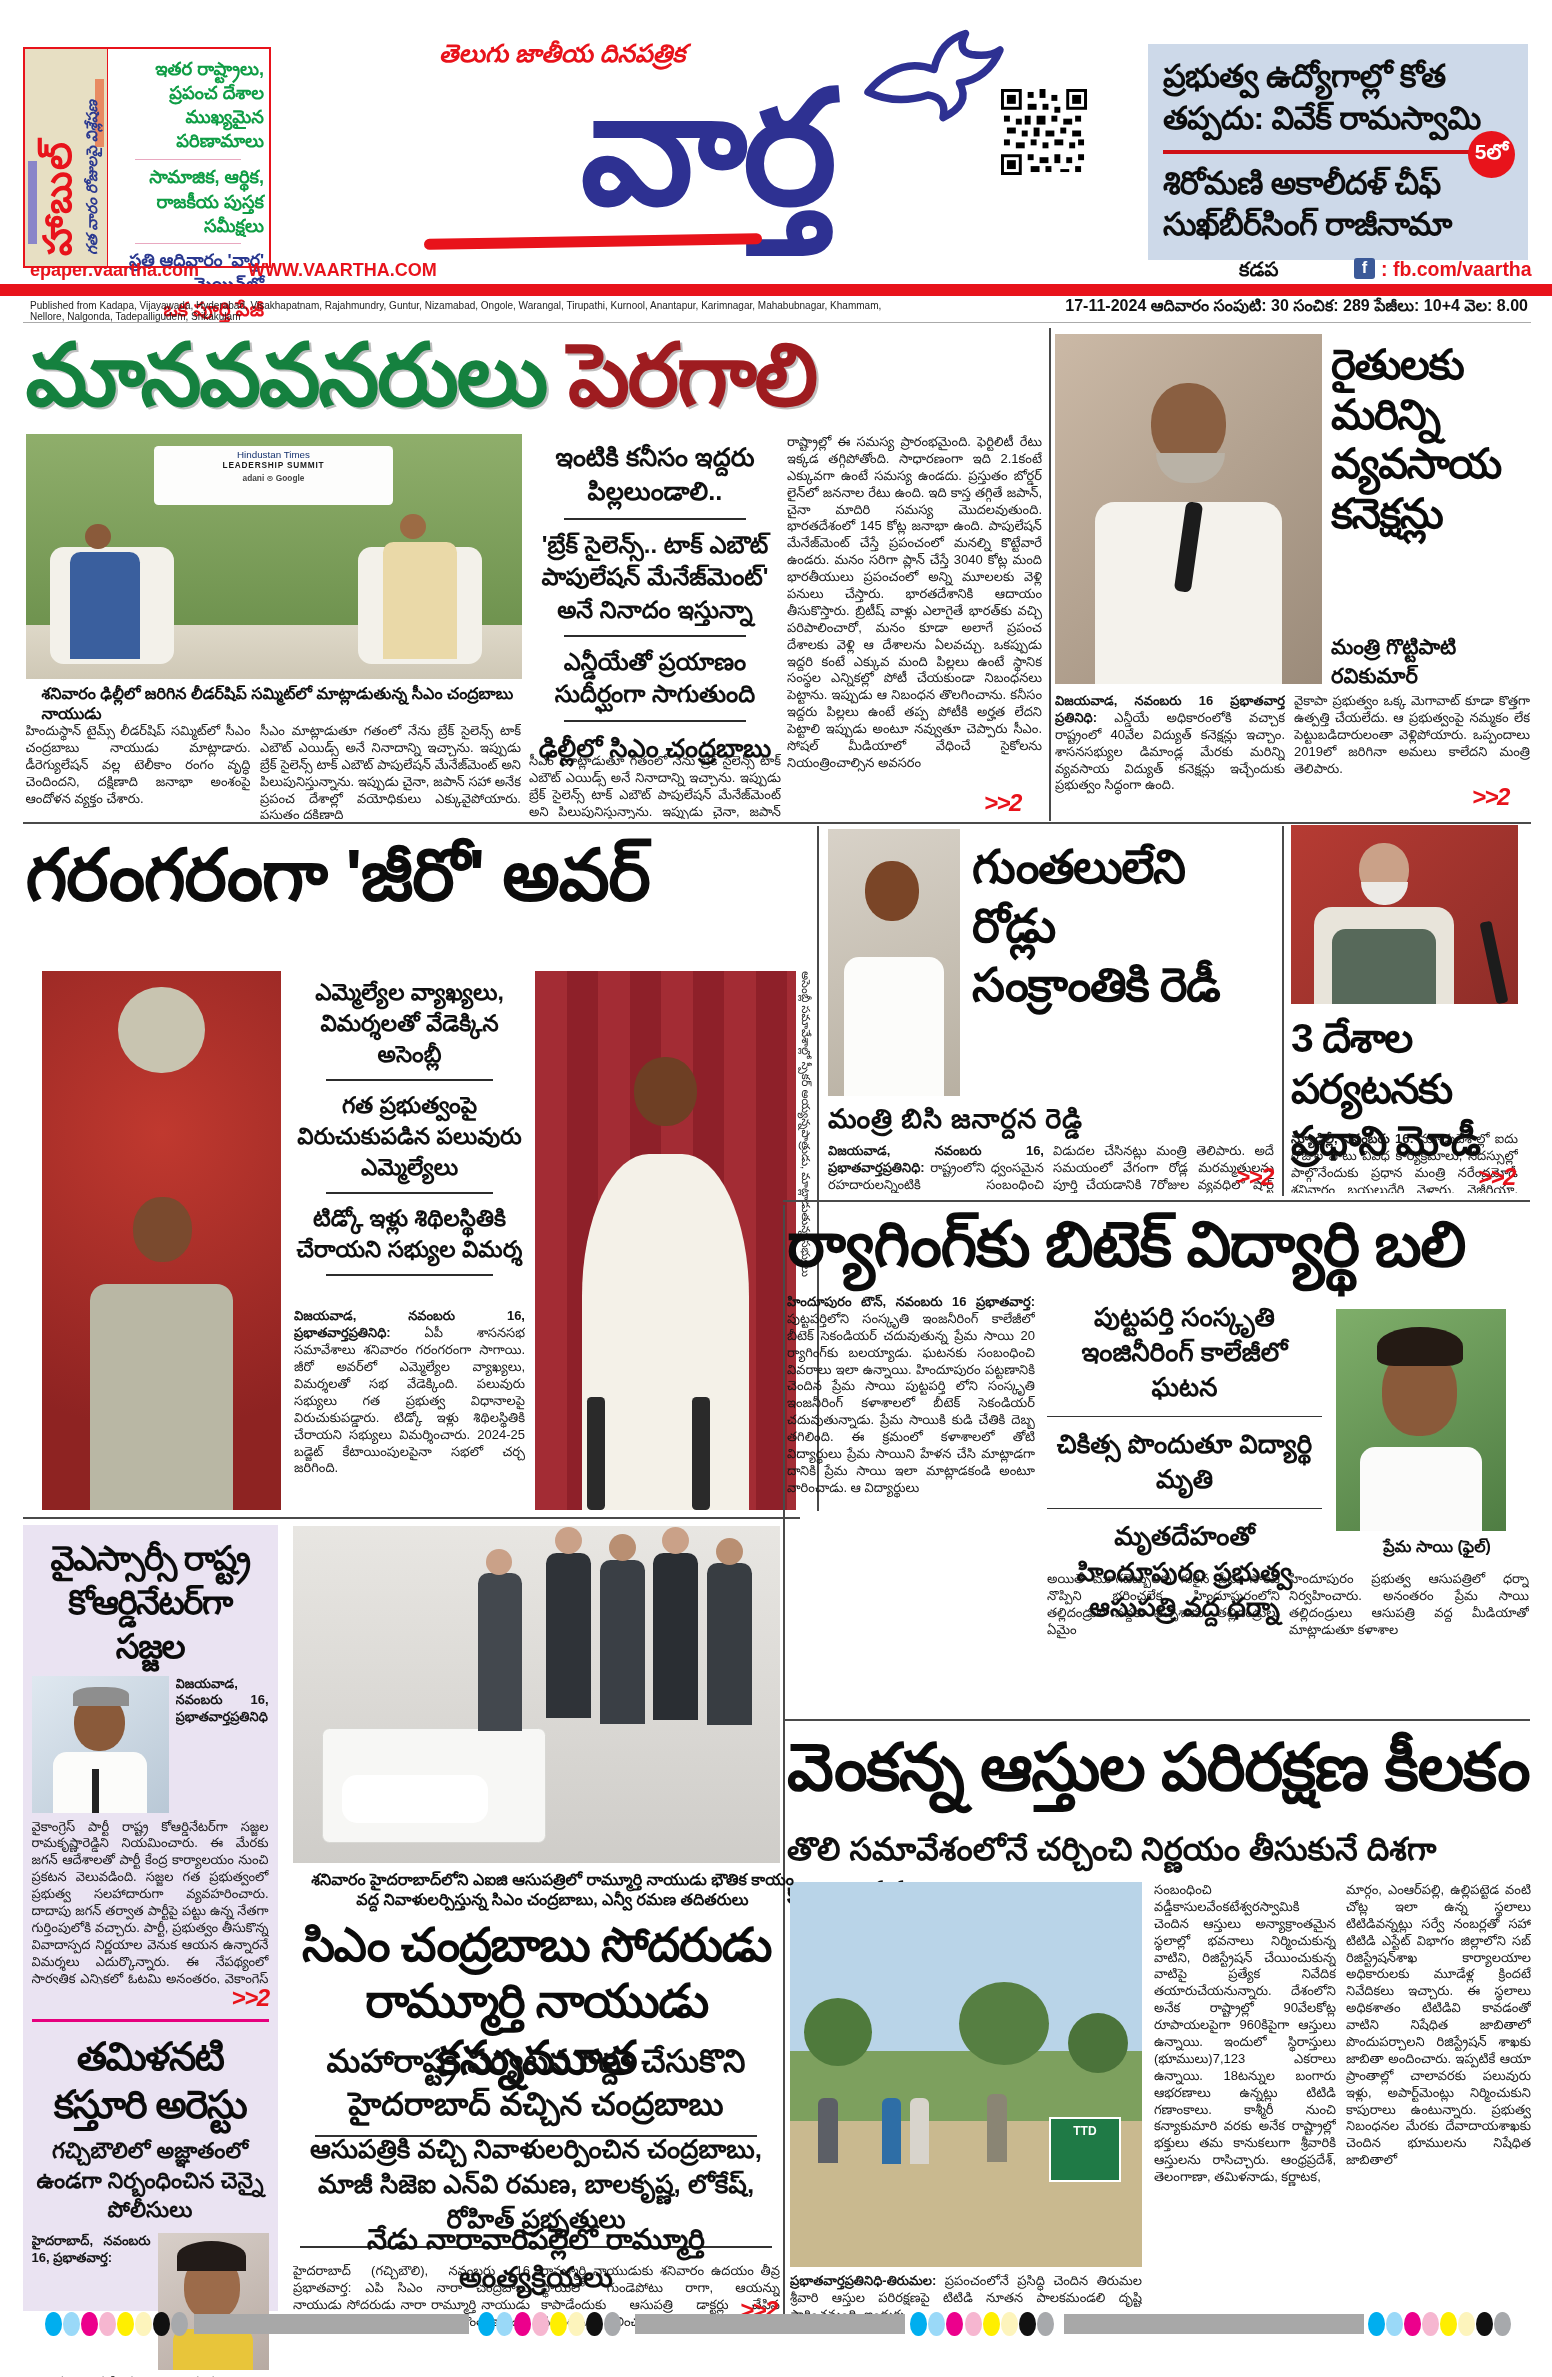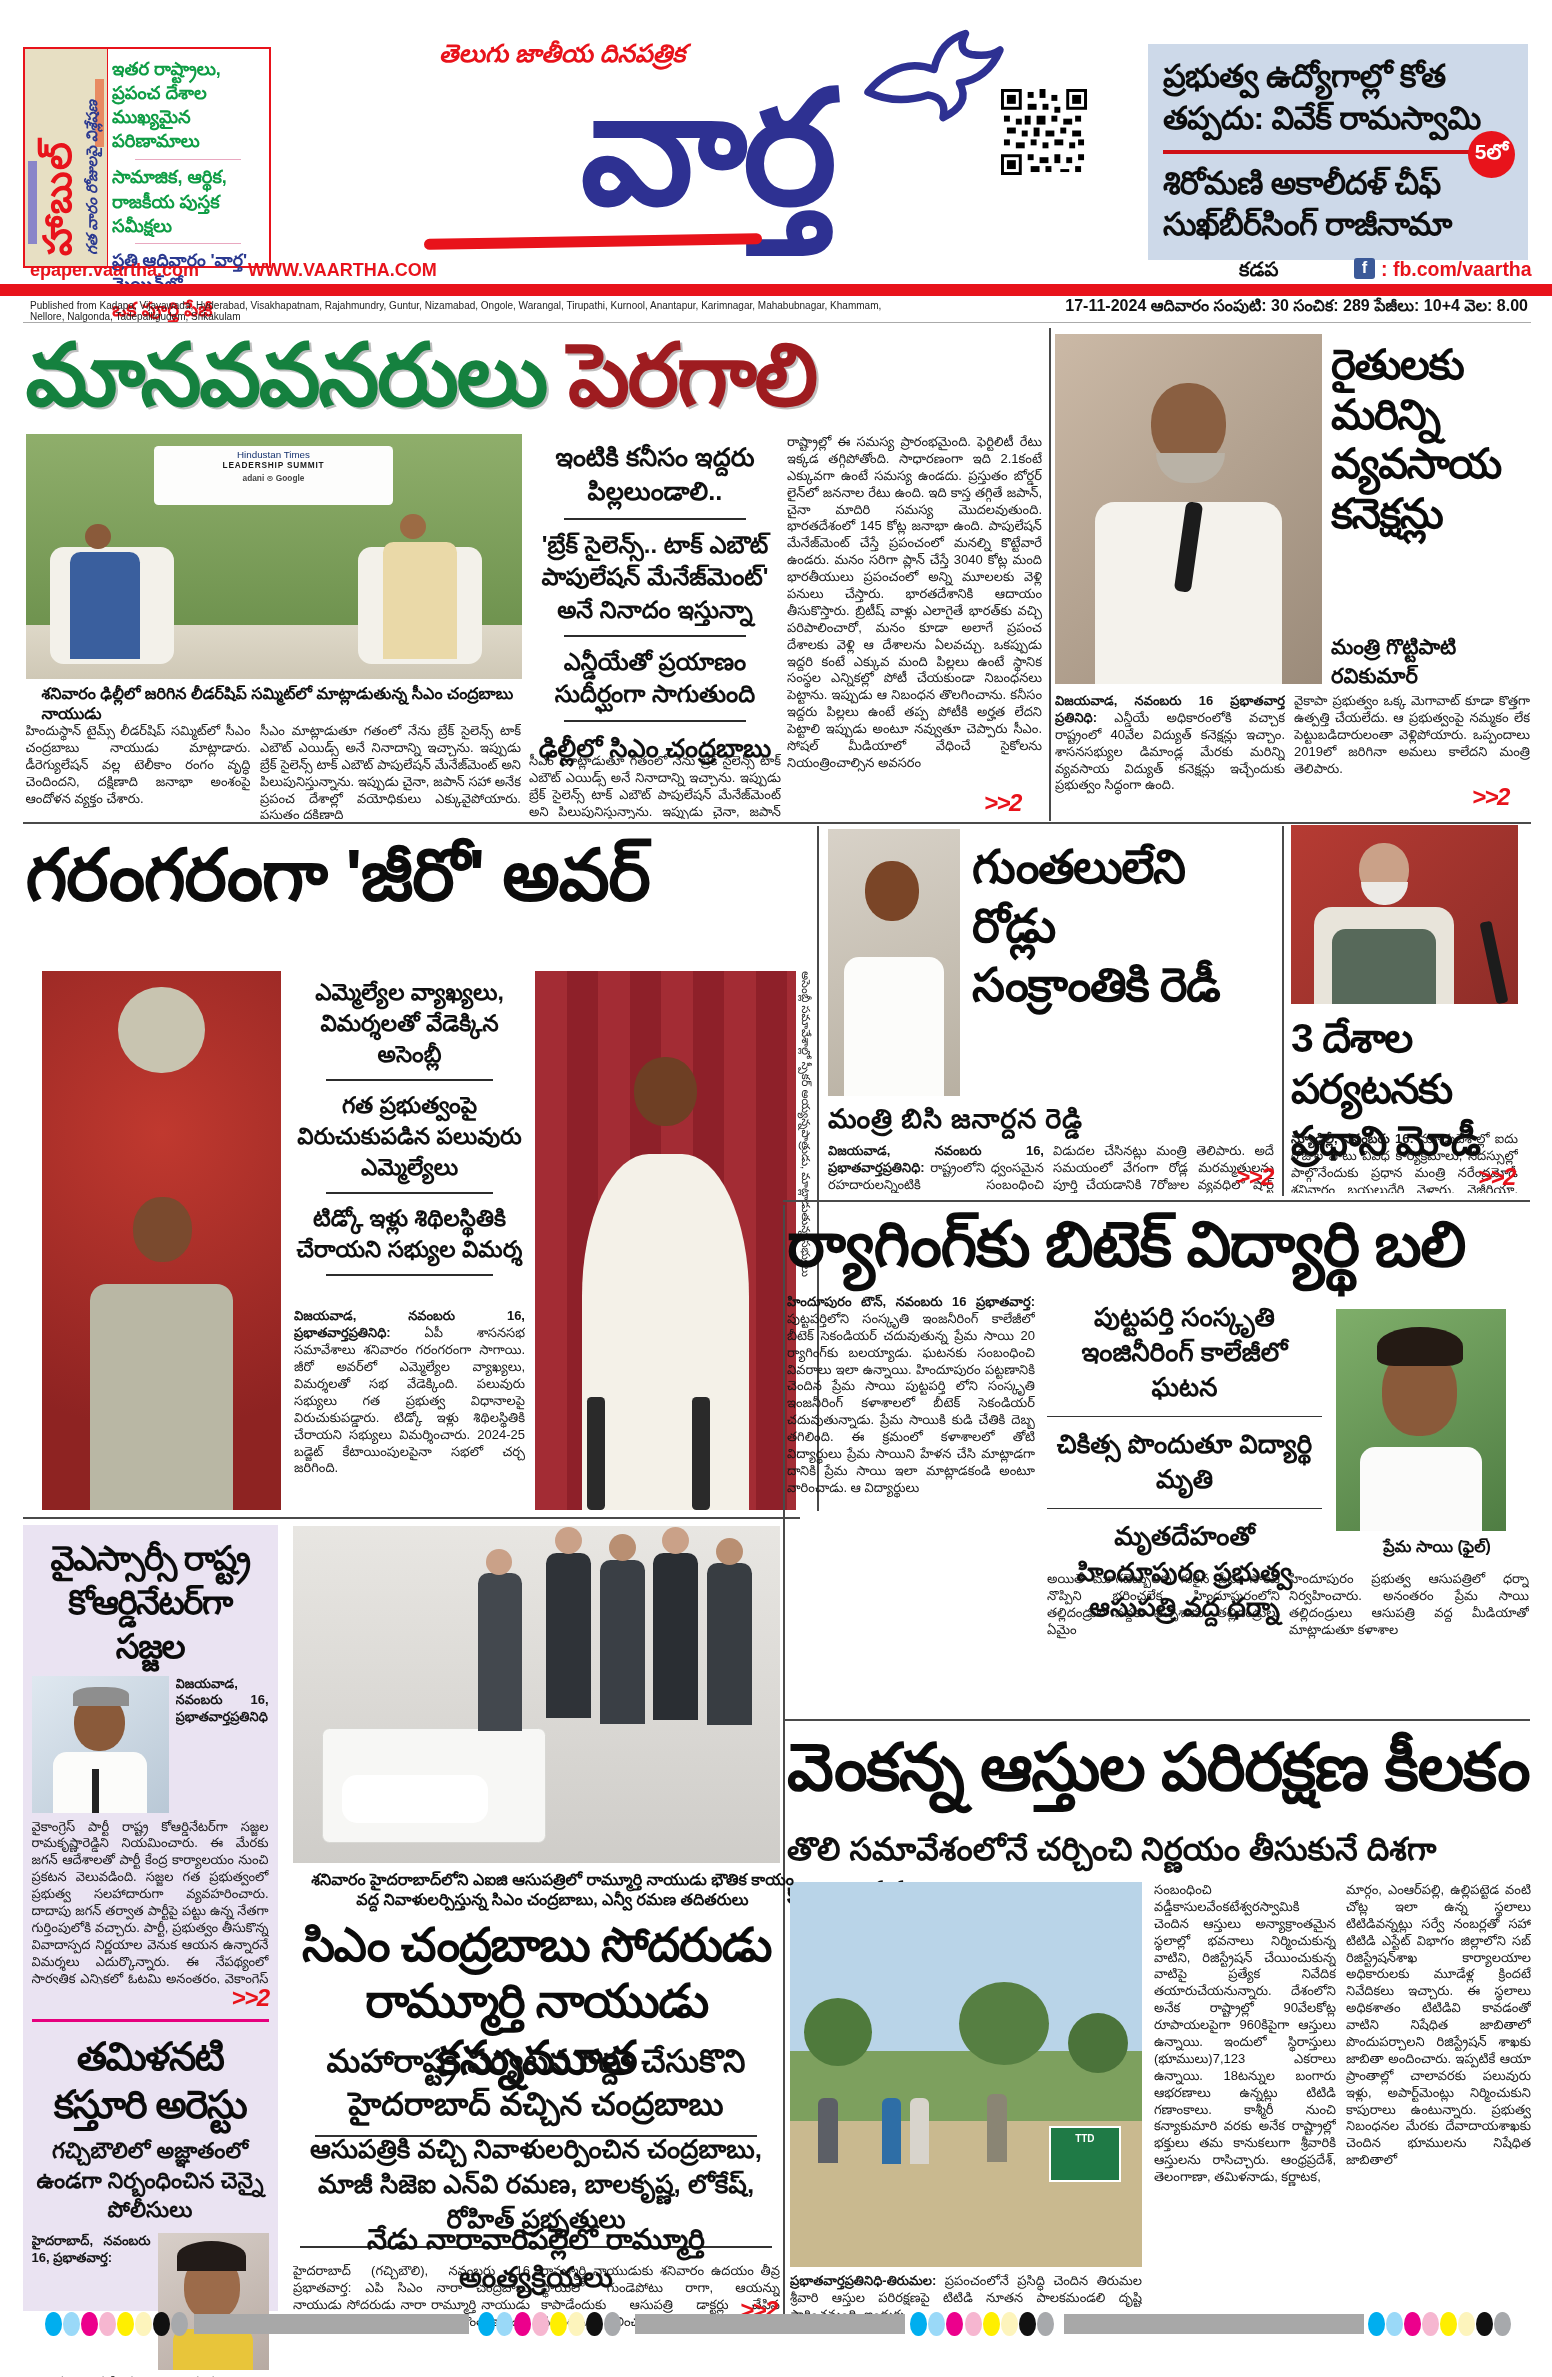--- a/index.html
+++ b/index.html
@@ -16,21 +16,21 @@
   .hrule { position:absolute; height:1.5px; background:#4a4a4a; }
   .cap { font-size:16px; font-weight:bold; line-height:1.25; color:#101010;margin-left:16px; }
 
   
   .promo-box { border:2.3px solid #e8131b; display:flex; background:#fff; }
   .promo-left { width:83px; background:#e7dfc3; position:relative; border-right:1.5px solid #e8131b; }
   .vert-red { position:absolute; left:6px; top:7.5px; height:199px; writing-mode:vertical-rl; transform:rotate(180deg);
               font-size:39px; font-weight:900; color:#e8131b; letter-spacing:1.5px; }
   .vert-blue { position:absolute; right:4.5px; top:10.5px; height:195px; writing-mode:vertical-rl; transform:rotate(180deg);
               font-size:15px; font-weight:bold; color:#2b3990; font-style:italic; }
-  .promo-right { flex:1; text-align:left; padding:7.5px 4.5px; }
+  .promo-right { flex:1; text-align:right; padding:7.5px 4.5px; }
   .promo-g { color:#0f9d45; font-size:18px; font-weight:bold; line-height:1.35; }
   .promo-sep { width:70%; margin:5.3px auto; border-top:1.5px solid #e9a8c0; }
   .promo-b { color:#2b3990; font-size:17.3px; font-weight:bold; }
   .promo-r { color:#e8131b; font-size:19.5px; font-weight:900; }
   .tagline { color:#e8131b; font-size:25px; font-weight:bold; font-style:italic; }
   .logo-text { color:#2e3192; font-size:159px; font-weight:900; line-height:1; letter-spacing:-4.5px; }
   .topbox { background:#cdd9e9; padding:12px 15px 9px; }
   .topbox .h { font-size:32px; font-weight:900; line-height:1.3; color:#0d0d0d; letter-spacing:-0.8px; }
   .topbox .rule { position:relative; border-top:4.5px solid #cf1016; margin:10.5px 30px 9px 0; }
   .pgref { position:absolute; right:-32px; top:-22.5px; width:47px; height:47px; border-radius:50%;
@@ -287,21 +287,21 @@
 <div class="abs" style="left:787px;top:1831px;width:744px;font-size:32px;font-weight:bold;">తొలి సమావేశంలోనే చర్చించి నిర్ణయం తీసుకునే దిశగా కార్యాచరణ</div>
 
 <div class="ph" style="left:790px;top:1882px;width:352px;height:385px;background:linear-gradient(180deg,#b9d4e8 0 44%,#7da05e 44% 62%,#c9b98f 62% 100%);">
   <div class="fig" style="left:4%;top:30%;width:68px;height:68px;background:#4f7a3c;border-radius:50%;"></div>
   <div class="fig" style="left:48%;top:26%;width:90px;height:83px;background:#567f42;border-radius:50%;"></div>
   <div class="fig" style="right:4%;top:34%;width:60px;height:60px;background:#4b733a;border-radius:50%;"></div>
   <div class="fig" style="left:8%;top:56%;width:19.5px;height:65px;background:#5c5f66;border-radius:6px 6px 0 0;"></div>
   <div class="fig" style="left:26%;top:56%;width:19.5px;height:66px;background:#2e6ea6;border-radius:6px 6px 0 0;"></div>
   <div class="fig" style="left:34%;top:56%;width:19.5px;height:66px;background:#d8d4cc;border-radius:6px 6px 0 0;"></div>
   <div class="fig" style="left:56%;top:55%;width:19.5px;height:68px;background:#8a8574;border-radius:6px 6px 0 0;"></div>
-  <div class="fig" style="right:6%;bottom:22%;width:72px;height:56px;background:#1f7a46;border:2.3px solid #fff;color:#fff;font-size:10px;font-weight:bold;text-align:center;padding-top:4.5px;">TTD</div>
+  <div class="fig" style="right:6%;bottom:22%;width:72px;height:65px;background:#1f7a46;border:2.3px solid #fff;color:#fff;font-size:12px;font-weight:bold;text-align:center;padding-top:4.5px;">TTD</div>
 </div>
 <div class="abs body-text" style="left:790px;top:2273px;width:352px;height:50px;"><b class="dl">ప్రభాతవార్తప్రతినిధి-తిరుమల:</b> <span>ప్రపంచంలోనే ప్రసిద్ధి చెందిన తిరుమల శ్రీవారి ఆస్తుల పరిరక్షణపై టిటిడి నూతన పాలకమండలి దృష్టి సారించనుంది. ఇందుకు</span></div>
 
 <div class="abs body-text" style="left:1154px;top:1882px;width:182px;height:440px;">సంబంధించి వడ్డీకాసులవేంకటేశ్వరస్వామికి చెందిన ఆస్తులు అన్యాక్రాంతమైన స్థలాల్లో భవనాలు నిర్మించుకున్న వాటిని, రిజిస్ట్రేషన్ చేయించుకున్న వాటిపై ప్రత్యేక నివేదిక తయారుచేయనున్నారు. దేశంలోని అనేక రాష్ట్రాల్లో 90వేలకోట్ల రూపాయలపైగా 960కిపైగా ఆస్తులు ఉన్నాయి. ఇందులో స్థిరాస్తులు (భూములు)7,123 ఎకరాలు ఉన్నాయి. 18టన్నుల బంగారు ఆభరణాలు ఉన్నట్లు టిటిడి గణాంకాలు. కాశ్మీరీ నుంచి కన్యాకుమారి వరకు అనేక రాష్ట్రాల్లో భక్తులు తమ కానుకలుగా శ్రీవారికి ఆస్తులను రాసిచ్చారు. ఆంధ్రప్రదేశ్, తెలంగాణా, తమిళనాడు, కర్ణాటక,</div>
 <div class="abs body-text" style="left:1346px;top:1882px;width:185px;height:440px;">మార్గం, ఎంఆర్‌పల్లి, ఉల్లిపట్టెడ వంటి చోట్ల ఇలా ఉన్న స్థలాలు టిటిడివన్నట్లు సర్వే నంబర్లతో సహా టిటిడి ఎస్టేట్ విభాగం జిల్లాలోని సబ్ రిజిస్ట్రేషన్‌శాఖ కార్యాలయాల అధికారులకు మూడేళ్ల క్రిందటే నివేదికలు ఇచ్చారు. ఈ స్థలాలు అధికశాతం టిటిడివి కావడంతో వాటిని నిషేధిత జాబితాలో పొందుపర్చాలని రిజిస్ట్రేషన్ శాఖకు జాబితా అందించారు. ఇప్పటికే ఆయా ప్రాంతాల్లో చాలావరకు పలువురు ఇళ్లు, అపార్ట్‌మెంట్లు నిర్మించుకుని కాపురాలు ఉంటున్నారు. ప్రభుత్వ నిబంధనల మేరకు దేవాదాయశాఖకు చెందిన భూములను నిషేధిత జాబితాలో</div>
 
 <div class="abs sidebar" style="left:22.5px;top:1525px;width:255px;height:786px;padding:10.5px 9px;">
   <div class="h-black" style="font-size:34px;text-align:center;line-height:1.3;">
     <div>వైఎస్సార్సీ రాష్ట్ర</div>
     <div>కోఆర్డినేటర్‌గా సజ్జల</div>

